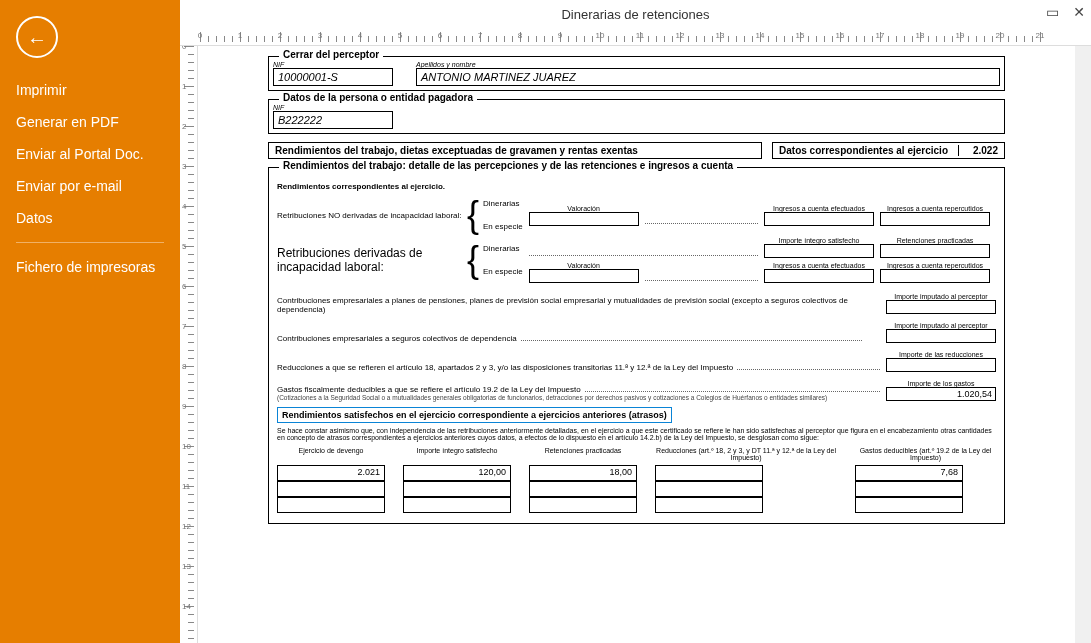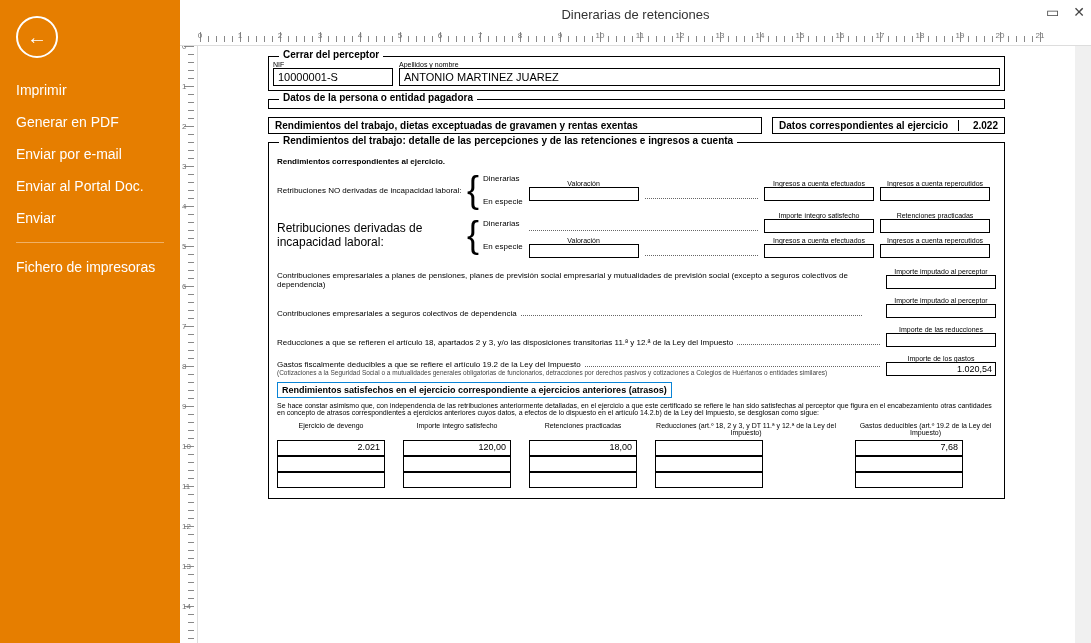--- a/index.html
+++ b/index.html
@@ -22,21 +22,21 @@
 .content-row { flex:1; display:flex; overflow:hidden; }
 .ruler-v { width:18px; background:#fff; border-right:1px solid #ddd; position:relative; }
 .ruler-v .tick { position:absolute; left:8px; height:1px; width:6px; background:#888; }
 .ruler-v .tick.big { left:4px; width:10px; }
 .ruler-v .num { position:absolute; left:2px; font-size:8px; color:#777; transform:translateY(-50%); }
 .canvas { flex:1; overflow:auto; background:#fff; position:relative; }
 .scroll-v { width:16px; background:#f0f0f0; }
 .page { padding:10px 70px 20px 70px; font-family:Arial,sans-serif; color:#000; font-size:9px; }
 .section { border:1.5px solid #000; margin-bottom:8px; position:relative; padding:4px; }
 .section-title { position:absolute; top:-8px; left:10px; background:#fff; padding:0 4px; font-weight:bold; font-size:10px; }
-.field-row { display:flex; gap:6px; }
+.field-row { display:flex; gap:23px;font-style:italic; }
 .field { display:flex; flex-direction:column; }
 .field-lbl { font-size:7px; }
 .field-box { border:1.5px solid #000; padding:1px 4px; font-size:11px; height:18px; display:flex; align-items:center; }
 .no-section { display:flex; gap:10px; margin-bottom:8px; }
 .no-section .bar { border:1.5px solid #000; padding:2px 6px; font-size:10px; font-weight:bold; display:flex; align-items:center; }
 .small-txt { font-size:8px; font-weight:bold; }
 .vbox { border:1.5px solid #000; height:14px; min-width:110px; font-size:9px; padding:1px 3px; text-align:right; }
 .lbl-tiny { font-size:7px; text-align:center; }
 .dots { border-bottom:1px dotted #666; position:relative; top:-2px; }
 .brace { font-size:36px; line-height:28px; }
@@ -49,23 +49,23 @@
 </head>
 <body>
 
 <div class="app">
   <div class="sidebar">
     <div class="back-btn">
         <span>←</span>
       </div>
     <div class="menu-item">Imprimir</div>
     <div class="menu-item">Generar en PDF</div>
+    <div class="menu-item">Enviar al Portal Doc.</div>
     <div class="menu-item">Enviar por e-mail</div>
-    <div class="menu-item">Enviar al Portal Doc.</div>
-    <div class="menu-item">Enviar</div>
+    <div class="menu-item">Datos</div>
     <div class="divider"></div>
     <div class="menu-item">Fichero de impresoras</div>
   </div>
 
   <div class="main">
     <div class="titlebar">
       <span class="ttl">Dinerarias de retenciones</span>
       <div class="win-btns">
         <span>▭</span>
         <span>✕</span>
@@ -308,20 +308,24 @@
               <div class="field" style="flex:1">
                 <span class="field-lbl">Apellidos y nombre</span>
                 <div class="field-box">ANTONIO MARTINEZ JUAREZ</div>
               </div>
             </div>
           </div>
 
           <div class="section">
             <div class="section-title">Datos de la persona o entidad pagadora</div>
             <div class="field-row">
+              <div class="field" style="width:120px">
+                <span class="field-lbl">NIF</span>
+                <div class="field-box">B222222</div>
+              </div>
             </div>
           </div>
 
           <div class="no-section">
             <div class="bar" style="flex:1">Rendimientos del trabajo, dietas exceptuadas de gravamen y rentas exentas</div>
             <div class="bar" style="display:flex;gap:10px">
               <span>Datos correspondientes al ejercicio</span>
               <span style="border-left:1px solid #000;padding-left:10px;min-width:40px;text-align:right">2.022</span>
             </div>
           </div>

